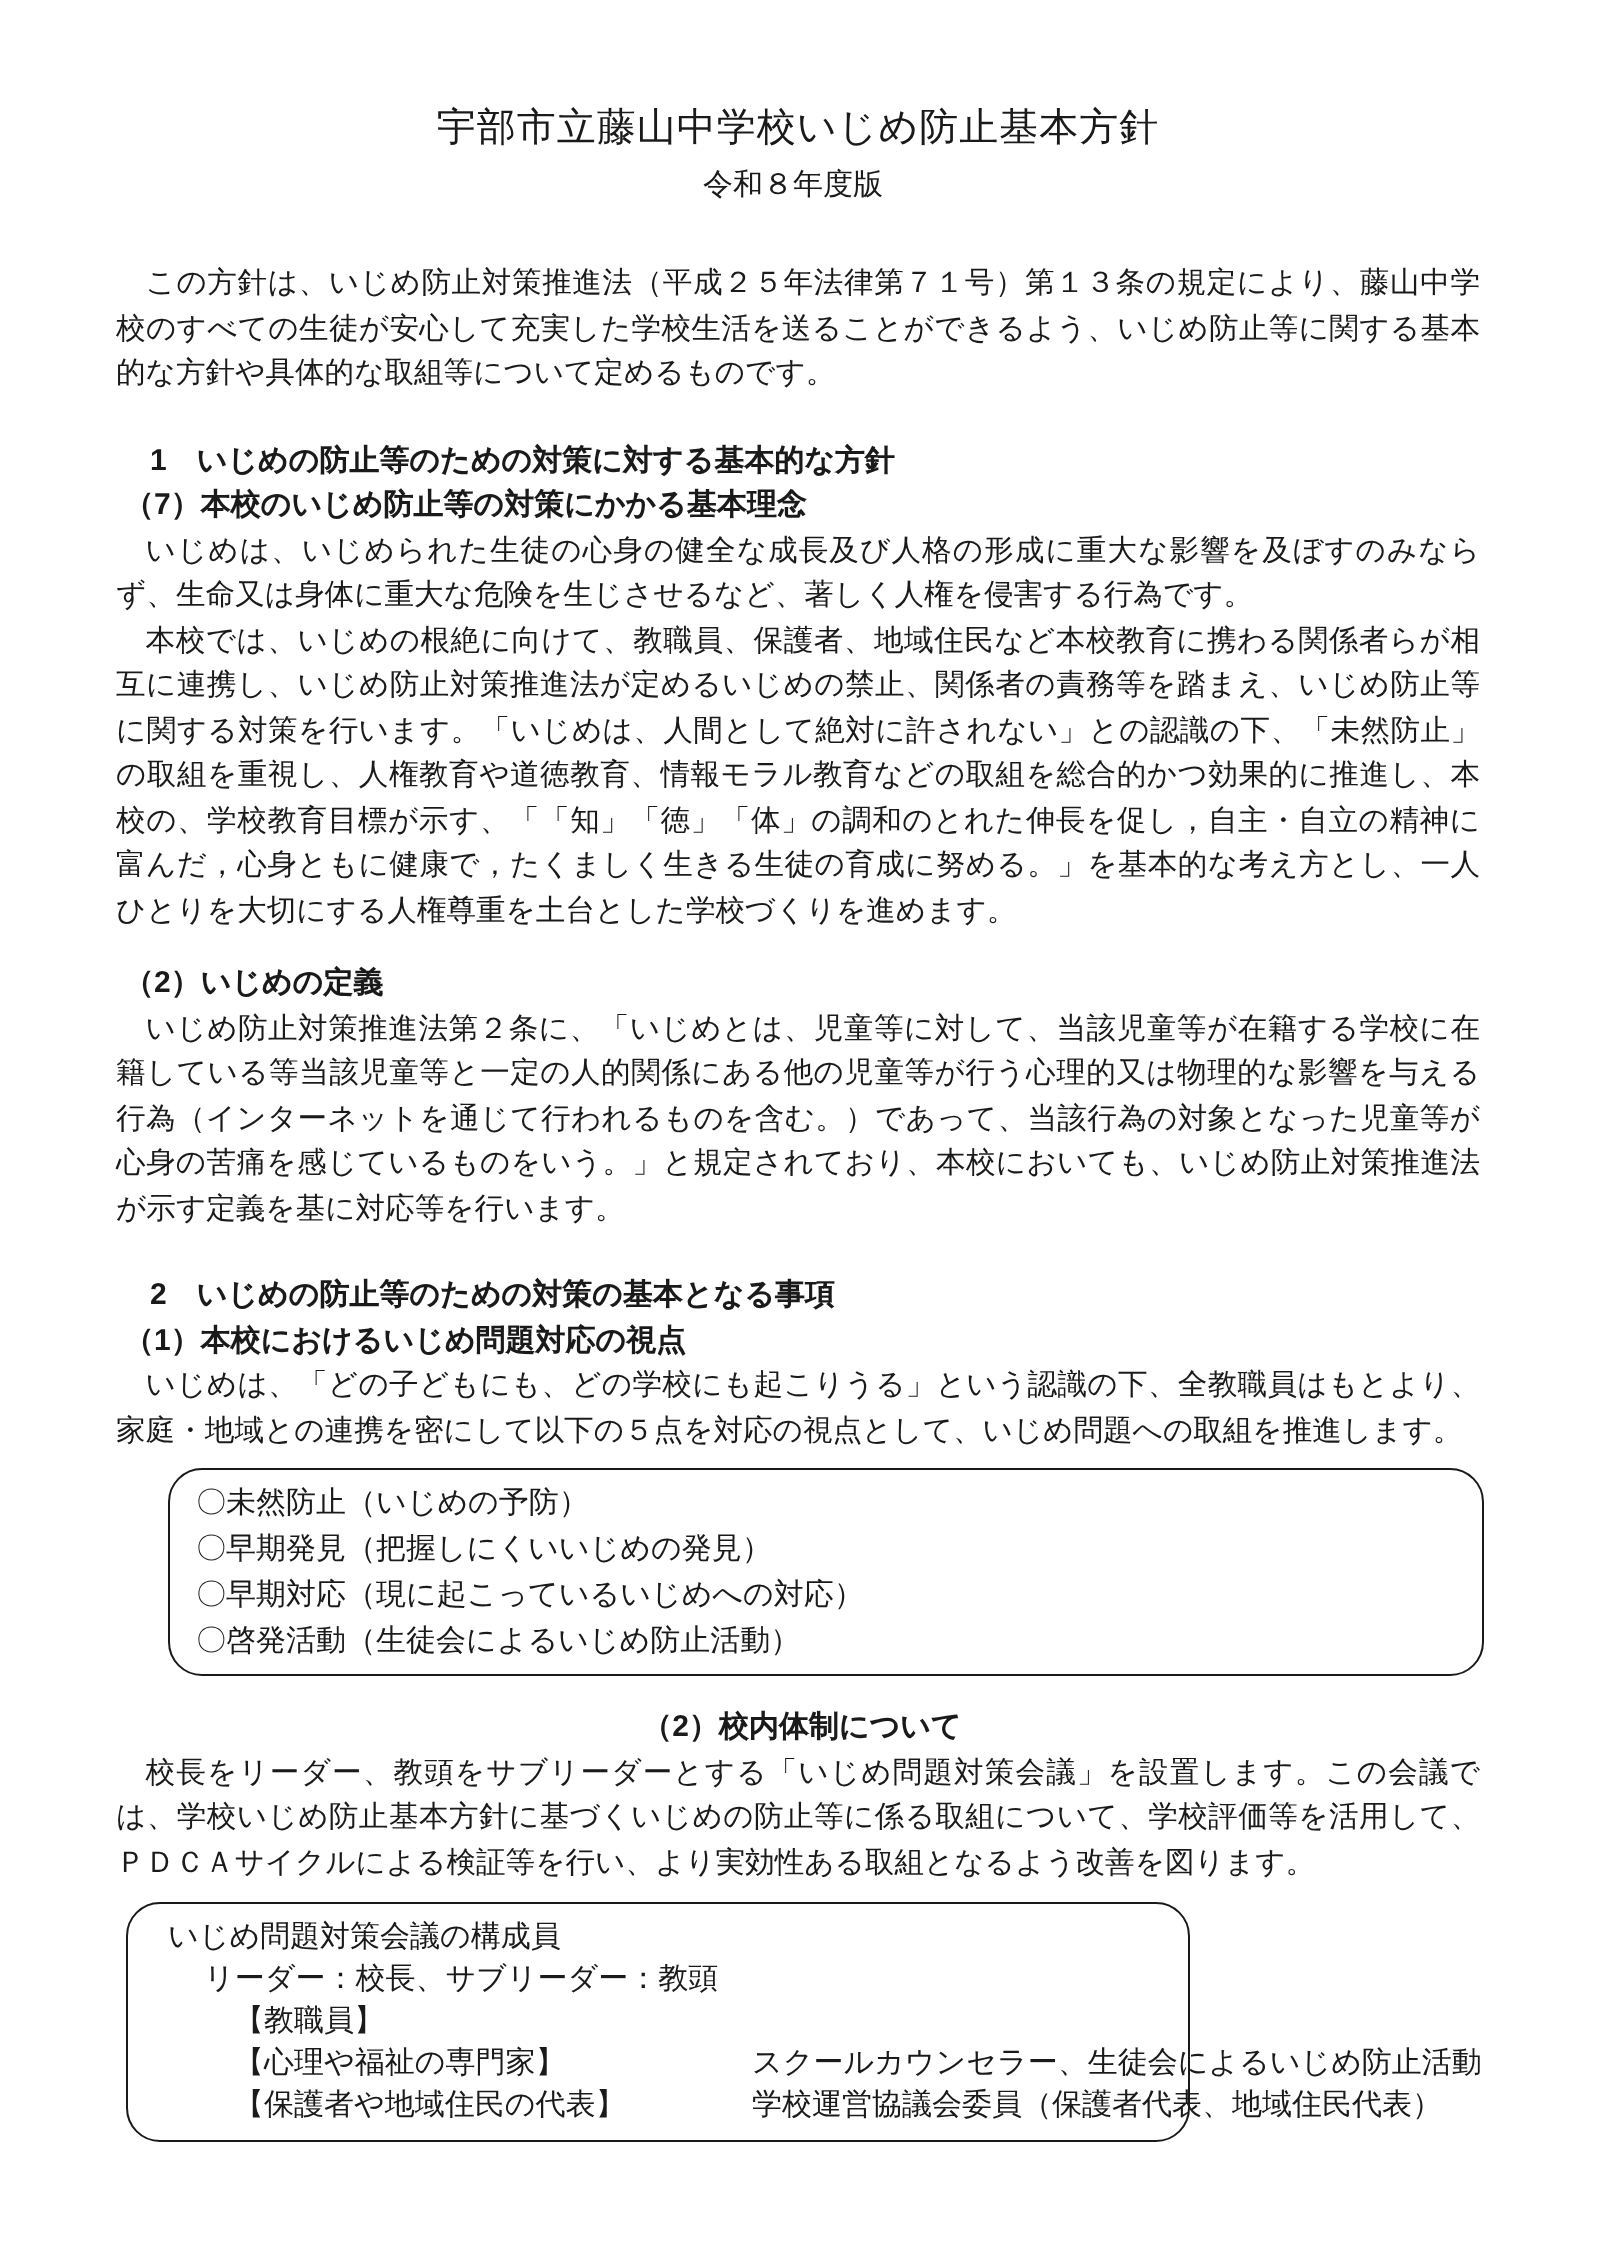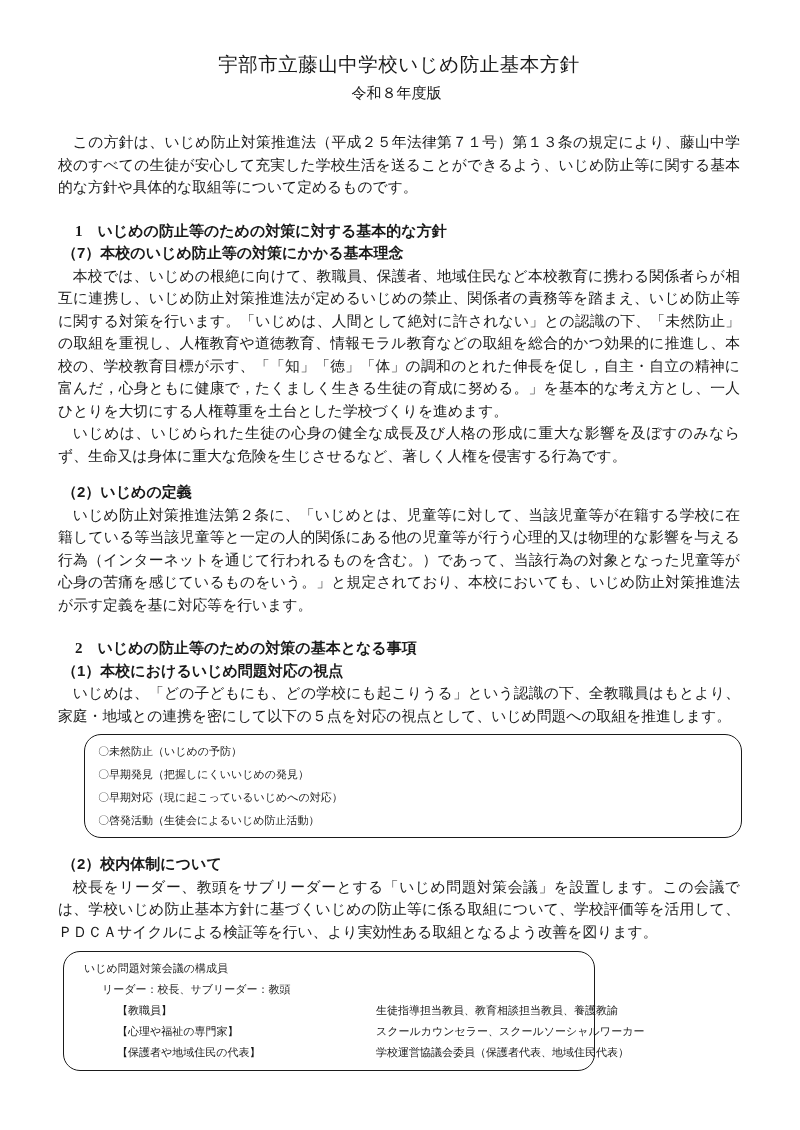--- a/index.html
+++ b/index.html
@@ -40,38 +40,37 @@
     text-align: justify;
     text-indent: 1em;
   }
   .intro { margin-top: 28px; }
 
   .h-num {
     margin: 0 0 0 17px;
     font-size: 15px;
     font-weight: bold;
     line-height: 22.5px;
-    font-family: Liberation Serif, serif;
   }
   .h-sub {
     margin: 0 0 0 4px;
     font-size: 15px;
     font-weight: bold;
     line-height: 22.5px;
   }
   .mt-h1   { margin-top: 21px; }
   .mt-def  { margin-top: 14px; }
   .mt-s2   { margin-top: 21px; }
-  .mt-sys  { margin-top: 15px; }
+  .mt-sys  { margin-top: 15px; text-align: center; }
 
   .round-box {
     box-sizing: border-box;
     border: 1.6px solid #1a1a1a;
     border-radius: 17px;
-    font-size: 11px;
+    font-size: 15px;
   }
   .box1 {
     margin: 7px 0 0 26px;
     width: 658px;
     padding: 5px 6px 5px 13px;
     line-height: 23px;
   }
   .vp-item { white-space: nowrap; }
 
   .box2 {
@@ -90,22 +89,22 @@
 
 <div class="page">
 
   <h1 class="title gothic">宇部市立藤山中学校いじめ防止基本方針</h1>
   <div class="edition">令和８年度版</div>
 
   <p class="body-para intro">この方針は、いじめ防止対策推進法（平成２５年法律第７１号）第１３条の規定により、藤山中学校のすべての生徒が安心して充実した学校生活を送ることができるよう、いじめ防止等に関する基本的な方針や具体的な取組等について定めるものです。</p>
 
   <div class="h-num gothic mt-h1">1　いじめの防止等のための対策に対する基本的な方針</div>
   <div class="h-sub gothic">（7）本校のいじめ防止等の対策にかかる基本理念</div>
+  <p class="body-para">いじめは、いじめられた生徒の心身の健全な成長及び人格の形成に重大な影響を及ぼすのみならず、生命又は身体に重大な危険を生じさせるなど、著しく人権を侵害する行為です。</p>
   <p class="body-para">本校では、いじめの根絶に向けて、教職員、保護者、地域住民など本校教育に携わる関係者らが相互に連携し、いじめ防止対策推進法が定めるいじめの禁止、関係者の責務等を踏まえ、いじめ防止等に関する対策を行います。「いじめは、人間として絶対に許されない」との認識の下、「未然防止」の取組を重視し、人権教育や道徳教育、情報モラル教育などの取組を総合的かつ効果的に推進し、本校の、学校教育目標が示す、「「知」「徳」「体」の調和のとれた伸長を促し，自主・自立の精神に富んだ，心身ともに健康で，たくましく生きる生徒の育成に努める。」を基本的な考え方とし、一人ひとりを大切にする人権尊重を土台とした学校づくりを進めます。</p>
-  <p class="body-para">いじめは、いじめられた生徒の心身の健全な成長及び人格の形成に重大な影響を及ぼすのみならず、生命又は身体に重大な危険を生じさせるなど、著しく人権を侵害する行為です。</p>
 
   <div class="h-sub gothic mt-def">（2）いじめの定義</div>
   <p class="body-para">いじめ防止対策推進法第２条に、「いじめとは、児童等に対して、当該児童等が在籍する学校に在籍している等当該児童等と一定の人的関係にある他の児童等が行う心理的又は物理的な影響を与える行為（インターネットを通じて行われるものを含む。）であって、当該行為の対象となった児童等が心身の苦痛を感じているものをいう。」と規定されており、本校においても、いじめ防止対策推進法が示す定義を基に対応等を行います。</p>
 
   <div class="h-num gothic mt-s2">2　いじめの防止等のための対策の基本となる事項</div>
   <div class="h-sub gothic">（1）本校におけるいじめ問題対応の視点</div>
   <p class="body-para">いじめは、「どの子どもにも、どの学校にも起こりうる」という認識の下、全教職員はもとより、家庭・地域との連携を密にして以下の５点を対応の視点として、いじめ問題への取組を推進します。</p>
 
   <div class="round-box box1 gothic">
     <div class="vp-item">〇未然防止（いじめの予防）</div>
@@ -115,25 +114,24 @@
   </div>
 
   <div class="h-sub gothic mt-sys">（2）校内体制について</div>
   <p class="body-para">校長をリーダー、教頭をサブリーダーとする「いじめ問題対策会議」を設置します。この会議では、学校いじめ防止基本方針に基づくいじめの防止等に係る取組について、学校評価等を活用して、ＰＤＣＡサイクルによる検証等を行い、より実効性ある取組となるよう改善を図ります。</p>
 
   <div class="round-box box2 gothic">
     <div>いじめ問題対策会議の構成員</div>
     <div class="council-leader">リーダー：校長、サブリーダー：教頭</div>
     <div class="member-row">
       <span class="m-label">【教職員】</span>
-      <span class="m-value">生徒指導担当教員、教育相談担当教員、養護教諭</span>
     </div>
     <div class="member-row">
       <span class="m-label">【心理や福祉の専門家】</span>
-      <span class="m-value">スクールカウンセラー、スクールソーシャルワーカー</span>
+      <span class="m-value">スクールカウンセラー、生徒会によるいじめ防止活動</span>
     </div>
     <div class="member-row">
       <span class="m-label">【保護者や地域住民の代表】</span>
       <span class="m-value">学校運営協議会委員（保護者代表、地域住民代表）</span>
     </div>
   </div>
 
 </div>
 
 </body></html>

